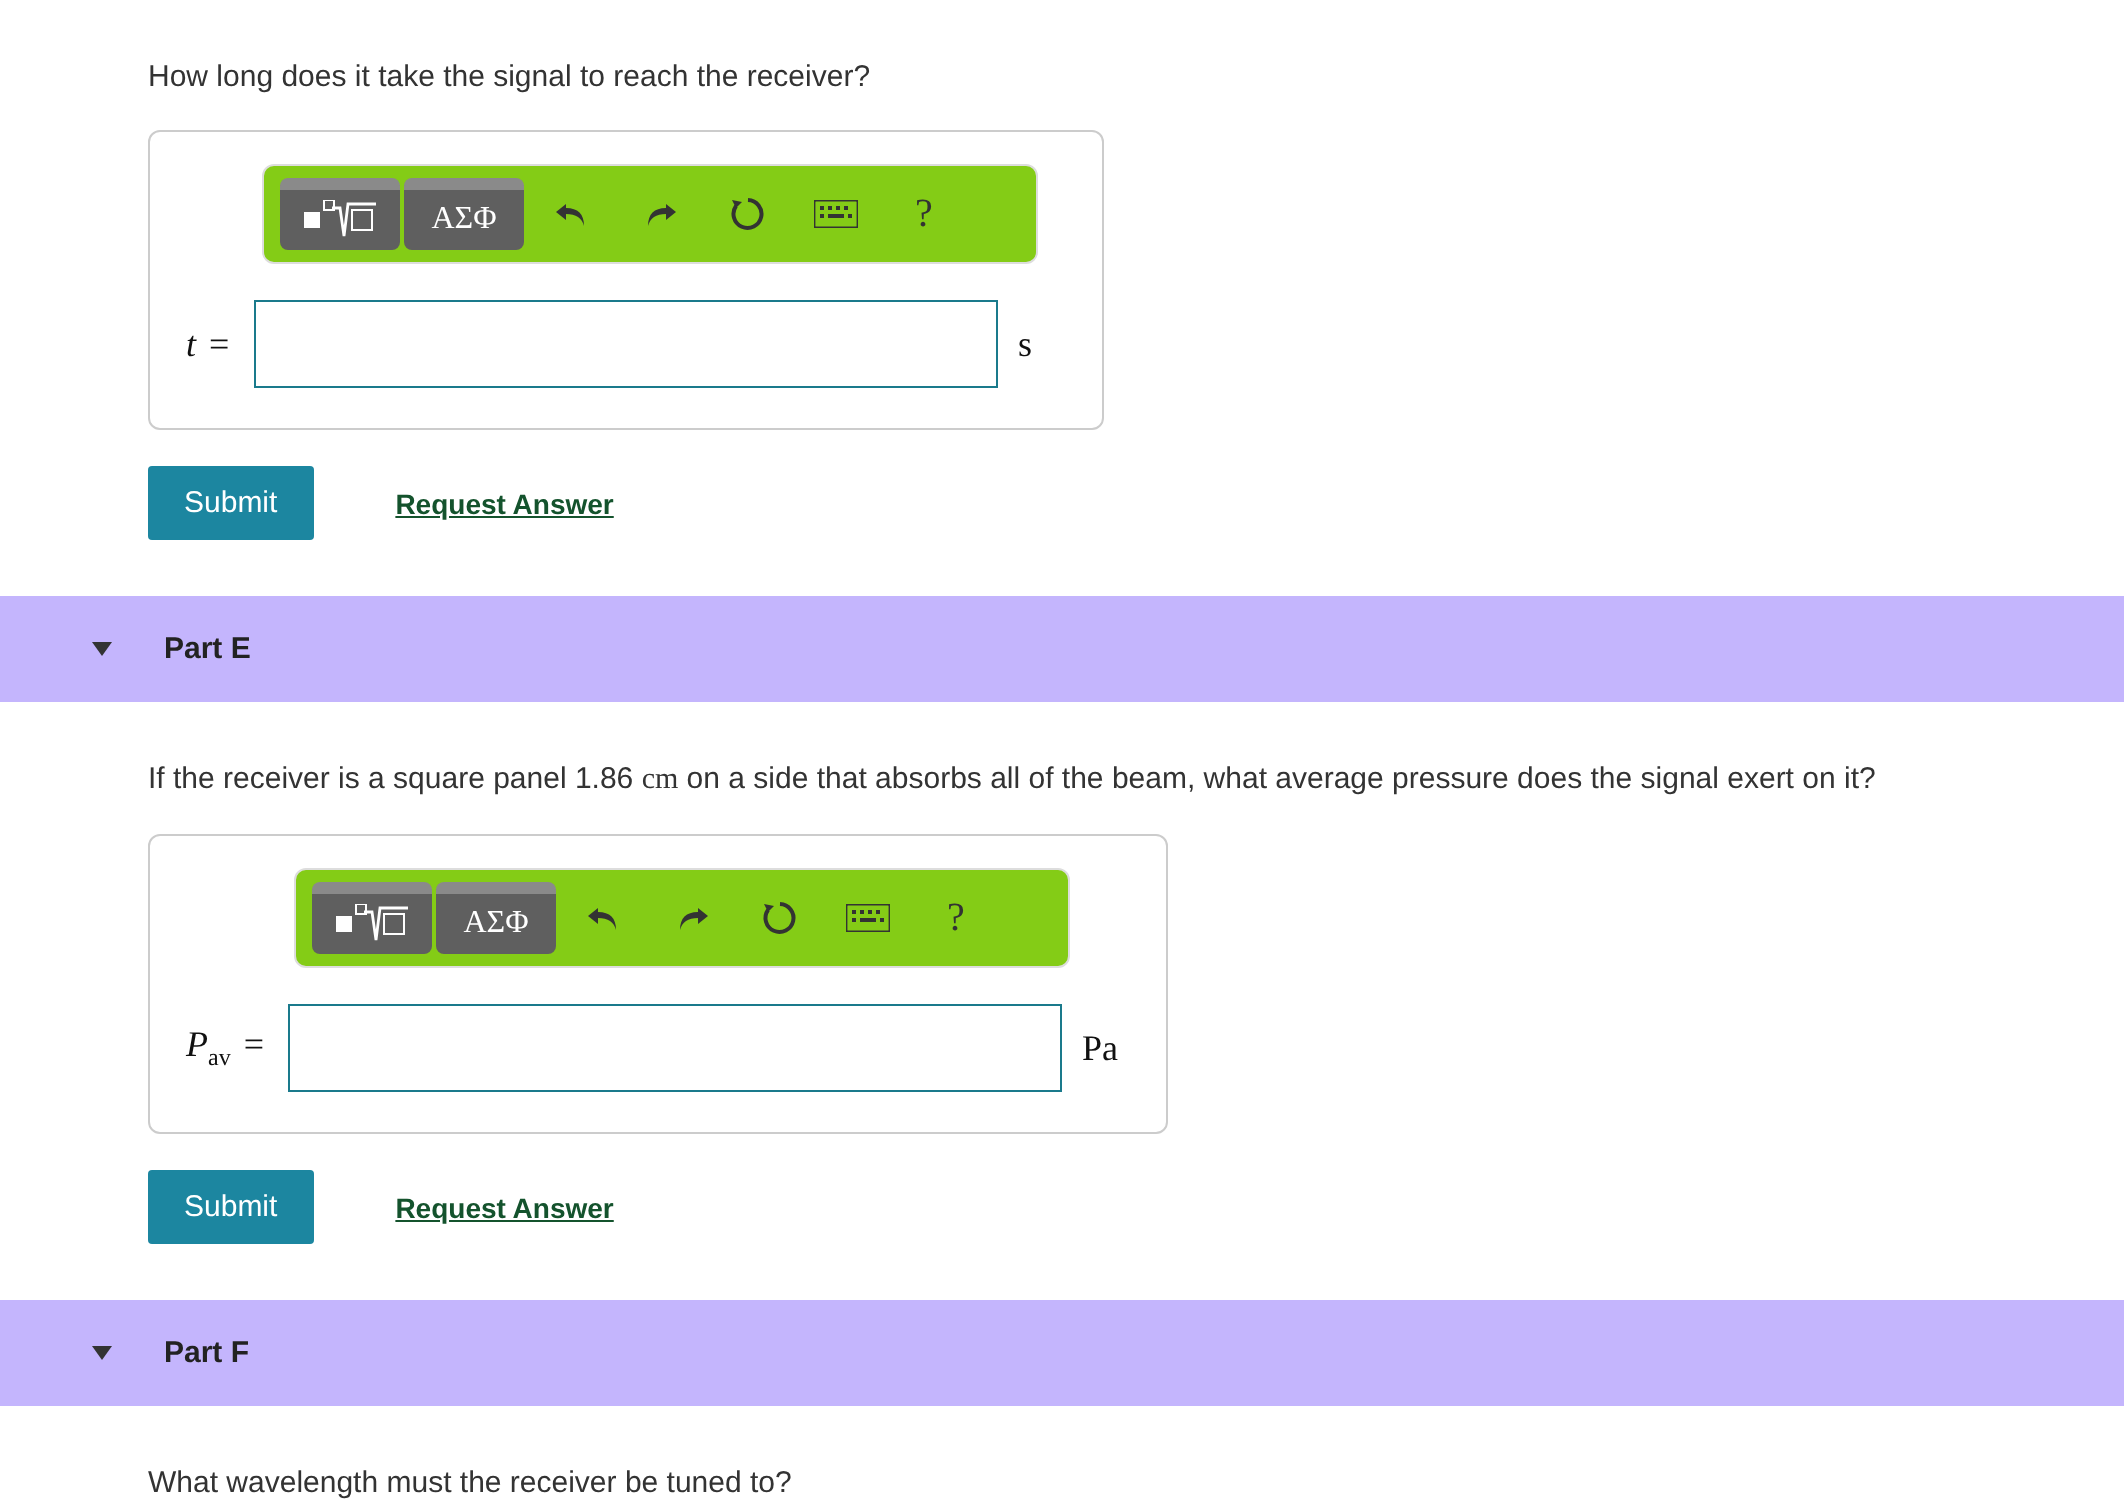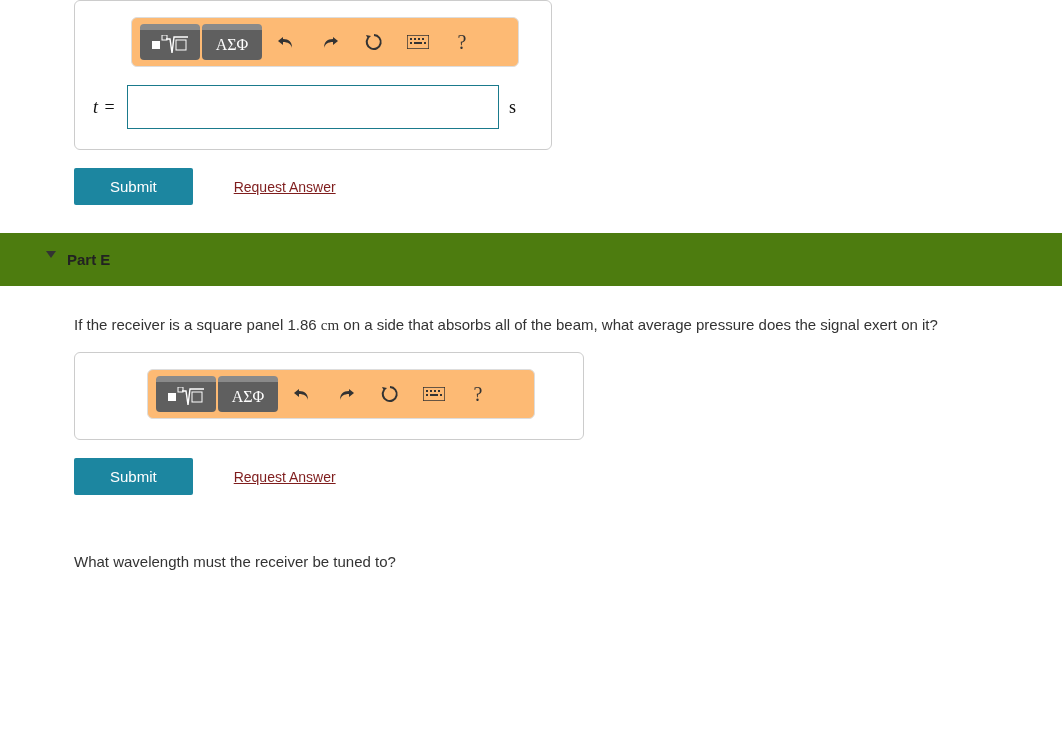--- a/index.html
+++ b/index.html
@@ -17,21 +17,21 @@
       font-size: 15px;
     }
     .answer-box {
       margin: 0 0 0 74px;
       border: 1px solid #ccc;
       border-radius: 6px;
       width: 478px;
       padding: 16px 12px 20px 12px;
     }
     .toolbar {
-      background: #fdba74;
+      background: #84cc16;
       border: 1px solid #ddd;
       border-radius: 6px;
       padding: 6px 8px;
       display: flex;
       align-items: center;
       gap: 4px;
       margin-left: 44px;
       margin-right: 12px;
       width: 388px;
     }
@@ -113,57 +113,59 @@
     .action-row {
       padding: 18px 0 28px 74px;
       display: flex;
       align-items: center;
       gap: 24px;
     }
     .submit-btn {
       background: #1c86a0;
       color: #fff;
       border: none;
-      padding: 10px 36px;
+      padding: 10px 18px;
       font-size: 15px;
       cursor: pointer;
       border-radius: 2px;
     }
     .request-link {
-      color: #7f1d1d;
+      color: #14532d;
       text-decoration: underline;
-      font-weight: normal;
+      font-weight: bold;
       font-size: 14px;
       cursor: pointer;
       padding-left: 17px;
     }
     .part-header {
-      background: #4d7c0f;
+      background: #c4b5fd;
       padding: 18px 0 18px 46px;
       display: flex;
-      gap: 11px;
+      align-items: center;
+      gap: 26px;
     }
     .caret {
       width: 0; height: 0;
       border-left: 5px solid transparent;
       border-right: 5px solid transparent;
       border-top: 7px solid #333;
     }
     .part-title {
       font-weight: bold;
       font-size: 15px;
       color: #222;
     }
     .q-dim { font-family: Liberation Serif, serif; }
   </style>
 </head>
 <body>
 
 <div class="container">
 
+  <div class="question-text">How long does it take the signal to reach the receiver?</div>
   <div class="answer-box">
     <div class="toolbar">
       <div class="tool-grp">
         <div class="tool-btn">
           <svg width="40" height="20" viewBox="0 0 40 20">
             <rect x="2" y="6" width="8" height="8" fill="#fff"></rect>
             <rect x="12" y="0" width="5" height="5" fill="none" stroke="#fff" stroke-width="1"></rect>
             <path d="M16 4 L20 4 L22 18 L24 2 L38 2" fill="none" stroke="#fff" stroke-width="1.4"></path>
             <rect x="26" y="5" width="10" height="10" fill="none" stroke="#fff" stroke-width="1"></rect>
           </svg>
@@ -254,21 +256,30 @@
             <rect x="7" y="3" width="2" height="2" fill="#333"></rect>
             <rect x="11" y="3" width="2" height="2" fill="#333"></rect>
             <rect x="15" y="3" width="2" height="2" fill="#333"></rect>
             <rect x="3" y="7" width="2" height="2" fill="#333"></rect>
             <rect x="7" y="7" width="8" height="2" fill="#333"></rect>
             <rect x="17" y="7" width="2" height="2" fill="#333"></rect>
           </svg>
       </div>
       <div class="tool-icon help">?</div>
     </div>
+    <div class="answer-row">
+      <span class="var-label"><span>P</span><sub class="var-sub">av</sub><span class="eq"> =</span></span>
+      <input class="answer-input" type="text" style="">
+      <span class="unit">Pa</span>
+    </div>
   </div>
   <div class="action-row">
     <button class="submit-btn">Submit</button>
     <a class="request-link">Request Answer</a>
   </div>
 
+  <div class="part-header">
+    <div class="caret"></div>
+    <div class="part-title">Part F</div>
+  </div>
   <div class="question-text" style="padding-bottom:6px;">What wavelength must the receiver be tuned to?</div>
 
 </div>
 
 </body></html>

